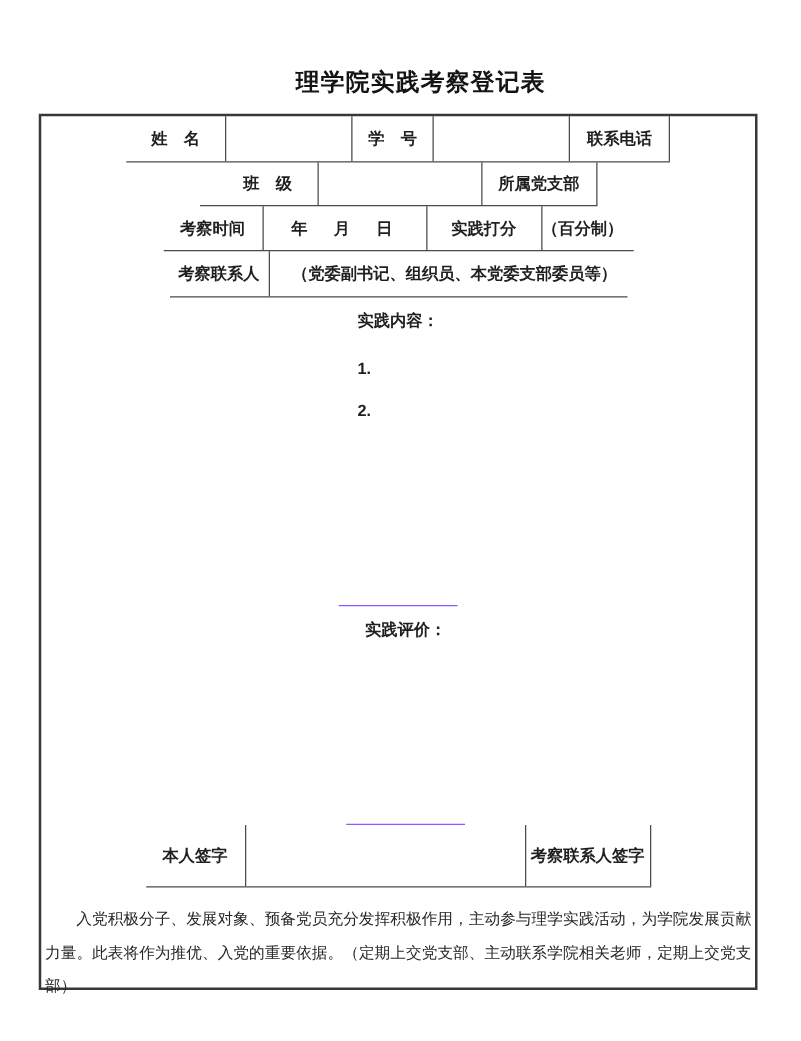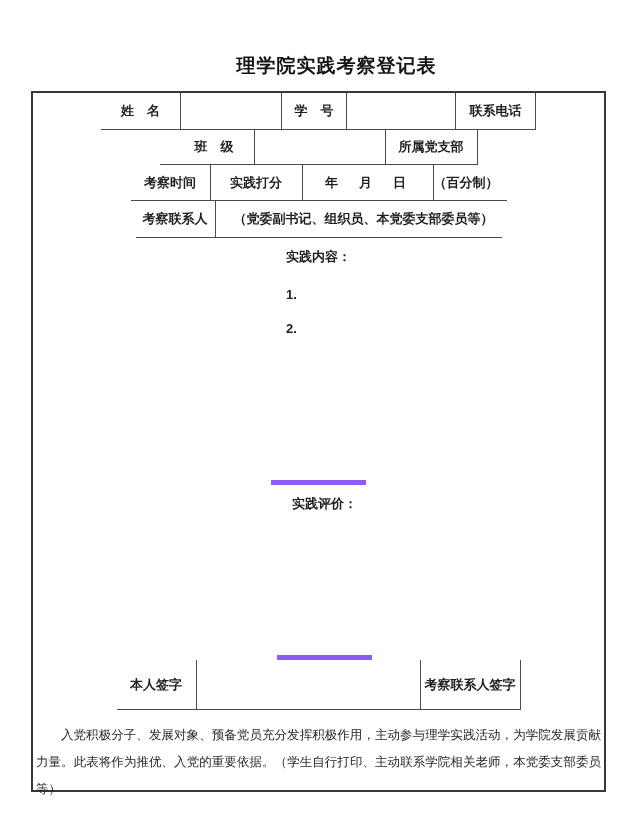--- a/index.html
+++ b/index.html
@@ -58,21 +58,21 @@
   .cell.last { border-right: none; }
   .cell.note-right { justify-content: flex-end; padding-right: 8px; }
   .cell.date-cell { letter-spacing: 4px; }
   .h-r1 { height: 37px; }
   .h-r2 { height: 35px; padding-left: 15px; }
   .h-r3 { height: 36px; }
   .h-r4 { height: 37px; gap: 18px; }
   .h-sig { height: 50px; }
   .section {
     box-sizing: border-box;
-    border-bottom: 5px solid #8b5cf6;
+    border-bottom: 1px solid #8b5cf6;
     padding: 9px 15px;
     flex: 0 0 auto;
   }
   .section-content { height: 247px; }
   .section-eval { height: 175px; margin-left: 12px; }
   .section-heading {
     font-size: 13px;
     font-weight: bold;
     line-height: 20px;
     color: #1f1f1f;
@@ -126,22 +126,22 @@
 
     <div class="trow h-r2">
       <div class="cell w80">班　级</div>
       <div class="cell w131"></div>
       <div class="cell w92">所属党支部</div>
       <div class="cell grow last"></div>
     </div>
 
     <div class="trow h-r3">
       <div class="cell w80">考察时间</div>
+      <div class="cell w131 date-cell">年　月　日</div>
       <div class="cell w92">实践打分</div>
-      <div class="cell w131 date-cell">年　月　日</div>
       <div class="cell grow last note-right">（百分制）</div>
     </div>
 
     <div class="trow h-r4">
       <div class="cell w80">考察联系人</div>
       <div class="cell grow last note-right">（党委副书记、组织员、本党委支部委员等）</div>
     </div>
 
     <div class="section section-content">
       <div class="section-heading">实践内容：</div>
@@ -154,17 +154,17 @@
     </div>
 
     <div class="trow h-sig">
       <div class="cell w80">本人签字</div>
       <div class="cell w224"></div>
       <div class="cell w100">考察联系人签字</div>
       <div class="cell grow last"></div>
     </div>
 
     <div class="trow" style="flex:1 1 auto; border-bottom:none;">
-      <div class="footer-note">入党积极分子、发展对象、预备党员充分发挥积极作用，主动参与理学实践活动，为学院发展贡献力量。此表将作为推优、入党的重要依据。（学生自行打印、主动联系学院相关老师，本党委支部委员等）</div>
+      <div class="footer-note">入党积极分子、发展对象、预备党员充分发挥积极作用，主动参与理学实践活动，为学院发展贡献力量。此表将作为推优、入党的重要依据。（定期上交党支部、主动联系学院相关老师，定期上交党支部）</div>
     </div>
 
   </div>
 </div>
 
 </body></html>

